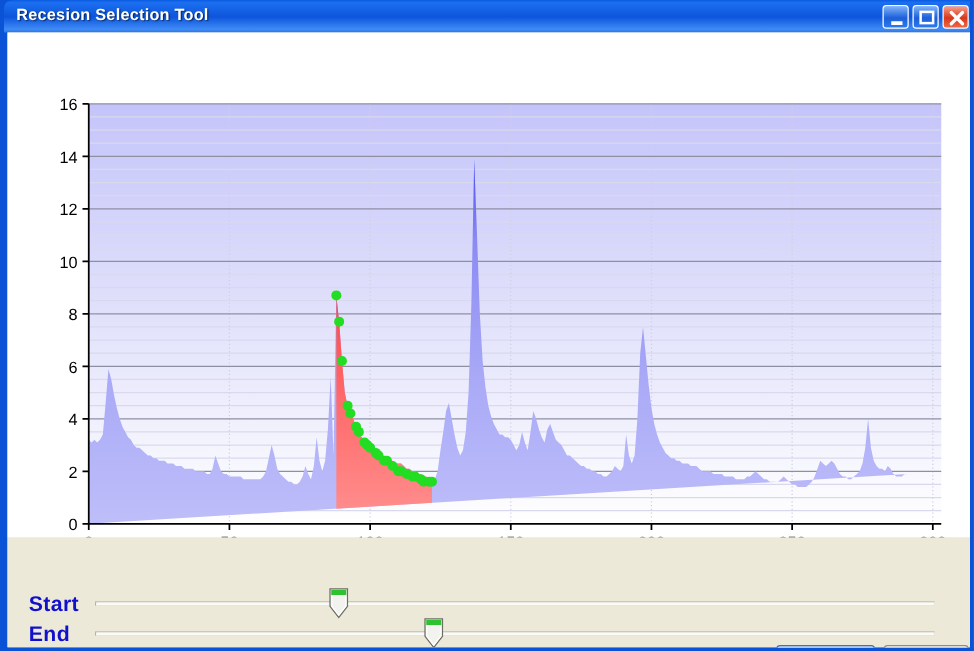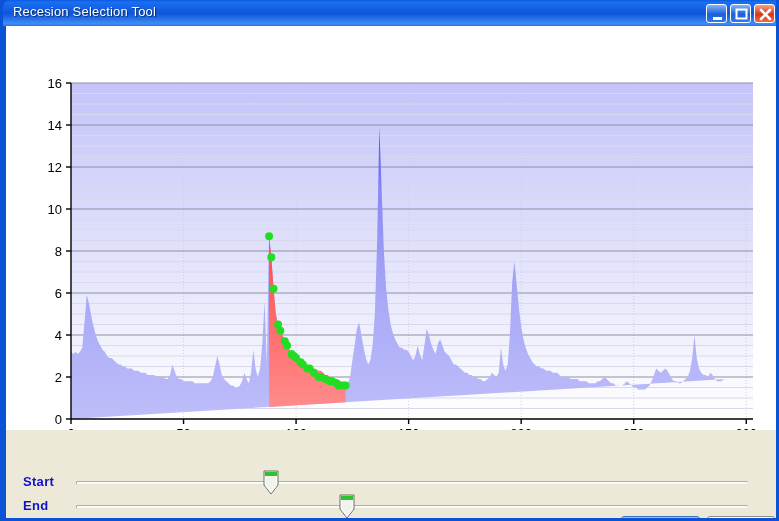--- a/index.html
+++ b/index.html
@@ -16,21 +16,21 @@
     border-bottom:3px solid #0A52D6;
     overflow:hidden;
   }
   #titlebar{
     position:absolute;left:0;top:0;width:779px;height:26px;
     background:linear-gradient(180deg,#0A5BE0 0%,#1C6FF0 8%,#0D55DC 52%,#3E8BF6 90%,#2C74E4 100%);
     border-top-left-radius:7px;border-top-right-radius:7px;
   }
   #title{
     position:absolute;left:10px;top:4px;
-    font-size:13px;font-weight:normal;color:#fff;
+    font-size:13px;font-weight:bold;color:#fff;
     letter-spacing:.2px;
     text-shadow:1px 1px 1px rgba(0,0,0,.55);
     white-space:nowrap;
   }
   .winbtn{
     position:absolute;top:4px;width:21px;height:19px;
     border:1px solid #ffffff;border-radius:3px;
     box-sizing:border-box;
   }
   #btn-min{left:703px;background:linear-gradient(180deg,#7FB4FB,#1D5FD8 55%,#2D79EE);}
@@ -57,21 +57,21 @@
   #chartsvg{position:absolute;left:0;top:0;}
 
   .axislabel{
     font-family:"Liberation Sans","DejaVu Sans",sans-serif;
     font-size:13px;fill:#000;
   }
 
   
   .sliderlabel{
     position:absolute;
-    font-size:13px;font-weight:bold;color:#1111CC;
+    font-size:17px;font-weight:bold;color:#1111CC;
     letter-spacing:.3px;
   }
   .track{
     position:absolute;height:4px;
     background:#FAFAF6;
     border:1px solid #B4B0A4;
     border-right-color:#E8E5DA;border-bottom-color:#E8E5DA;
     box-sizing:border-box;
     border-radius:1px;
   }

